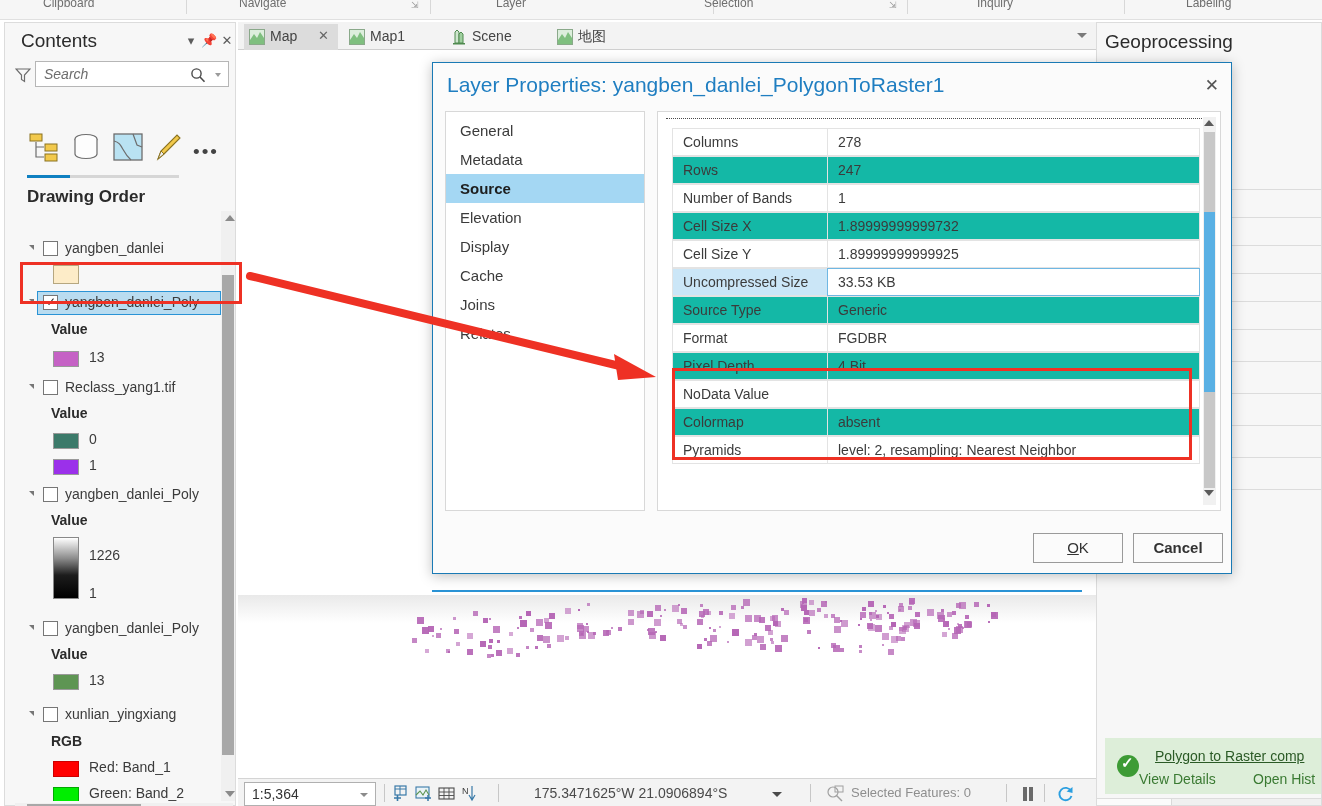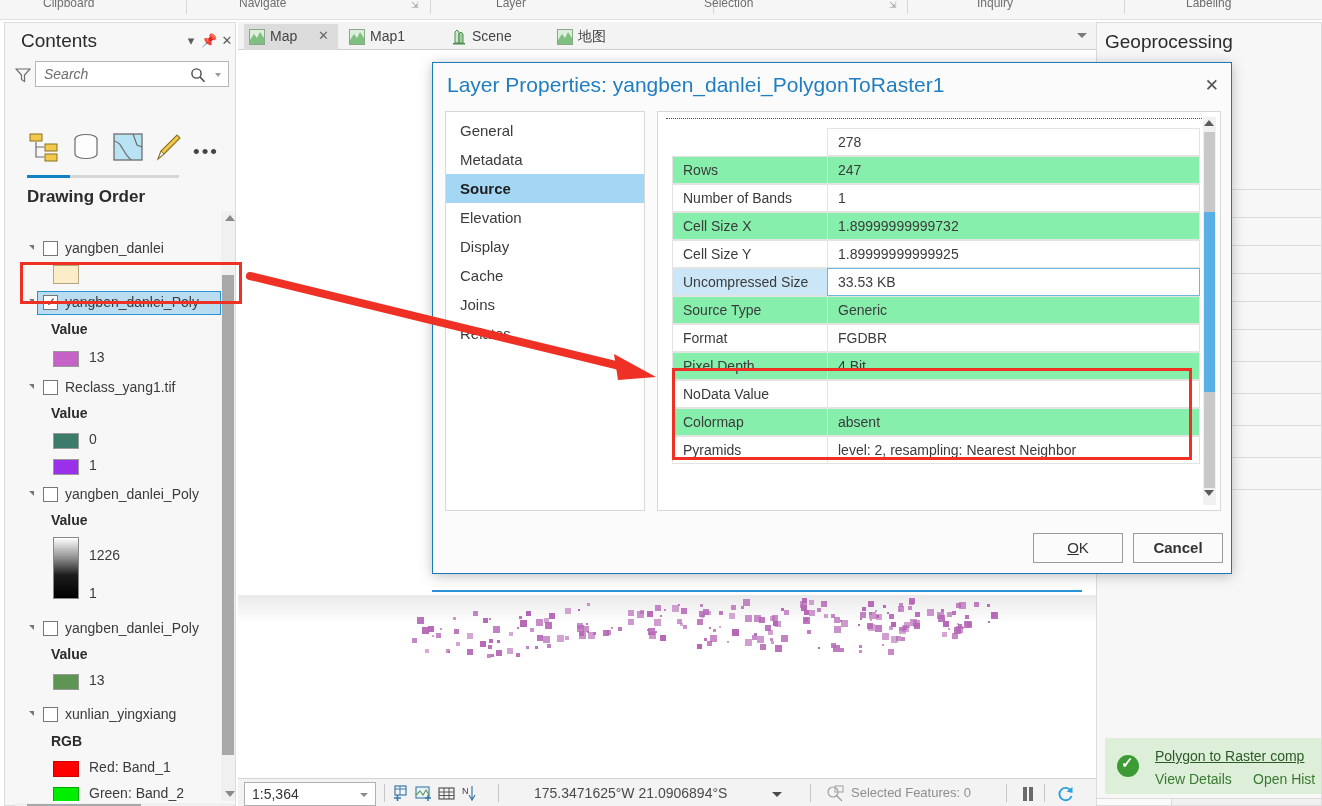--- a/index.html
+++ b/index.html
@@ -289,21 +289,21 @@
   .prop-row .k {
     position: absolute; left: 0; top: 0; width: 155px; height: 28px;
     border: 1px solid #e3e3e3; border-right: none;
     padding-left: 10px; line-height: 27px; font-size: 14px; color: #3b3b3b;
   }
   .prop-row .v {
     position: absolute; left: 155px; top: 0; width: 373px; height: 28px;
     border: 1px solid #e3e3e3; border-left: 1px solid #e3e3e3;
     padding-left: 10px; line-height: 27px; font-size: 14px; color: #3b3b3b;
   }
-  .prop-row.alt .k, .prop-row.alt .v { background: #86efac; }
+  .prop-row.alt .k, .prop-row.alt .v { background: #14b8a6; }
   .prop-row.sel .k { background: #cbe6f7; }
   .prop-row.sel .v { background: #ffffff; border: 1px solid #6fb7e3; }
   .dlg-vscroll {
     position: absolute; right: 4px; top: 5px; width: 13px; height: 388px; background: #f1f1f1;
   }
   .dlg-vthumb {
     position: absolute; right: 5px; top: 100px; width: 11px; height: 180px; background: #59b0e4;
   }
   .dlg-vthumb-track-top {
     position: absolute; right: 5px; top: 20px; width: 11px; height: 80px; background: #c8c8c8;
@@ -856,21 +856,21 @@
     <div class="gp-val" style="top:318px;"> type</div>
     <div class="gp-line" style="top:338px;"></div>
     <div class="gp-line" style="top:370px;"></div>
     <div class="gp-line" style="top:402px;"></div>
     <div class="gp-line" style="top:434px;"></div>
     <div class="gp-line" style="top:466px;"></div>
 
     <div class="gp-notify">
       <div class="gp-check"></div>
       <div class="gp-msg">Polygon to Raster comp</div>
-      <a class="gp-link" style="left:50px;" href="#">View Details</a>
+      <a class="gp-link" style="left:34px;" href="#">View Details</a>
       <a class="gp-link" style="left:148px;" href="#">Open Hist</a>
     </div>
 
     <div class="gp-tabs">
       <div class="gp-tab active" style="left:0;">Geopro...</div>
       <div class="gp-tab" style="left:94px;">Catalog</div>
       <div class="gp-tab" style="left:165px;">Symbol.</div>
     </div>
   </div>
 
@@ -887,20 +887,21 @@
       <div class="dlg-tab" style="top:149px;">Cache</div>
       <div class="dlg-tab" style="top:178px;">Joins</div>
       <div class="dlg-tab" style="top:207px;">Relates</div>
     </div>
 
     <div class="dlg-body">
       <div class="dotted-top"></div>
 
       <div class="prop-table">
         <div class="prop-row">
+          <span class="k">Columns</span>
           <span class="v">278</span>
         </div>
         <div class="prop-row alt">
           <span class="k">Rows</span>
           <span class="v">247</span>
         </div>
         <div class="prop-row">
           <span class="k">Number of Bands</span>
           <span class="v">1</span>
         </div>

